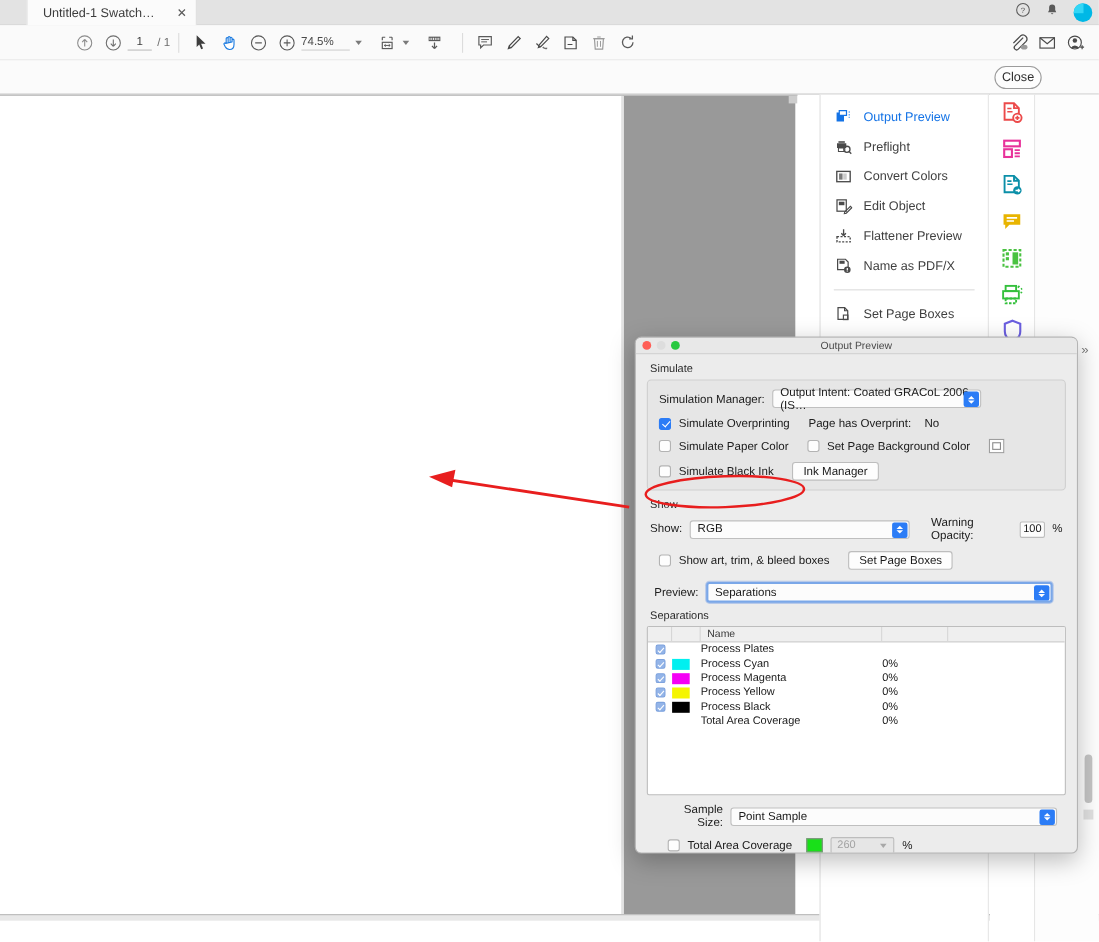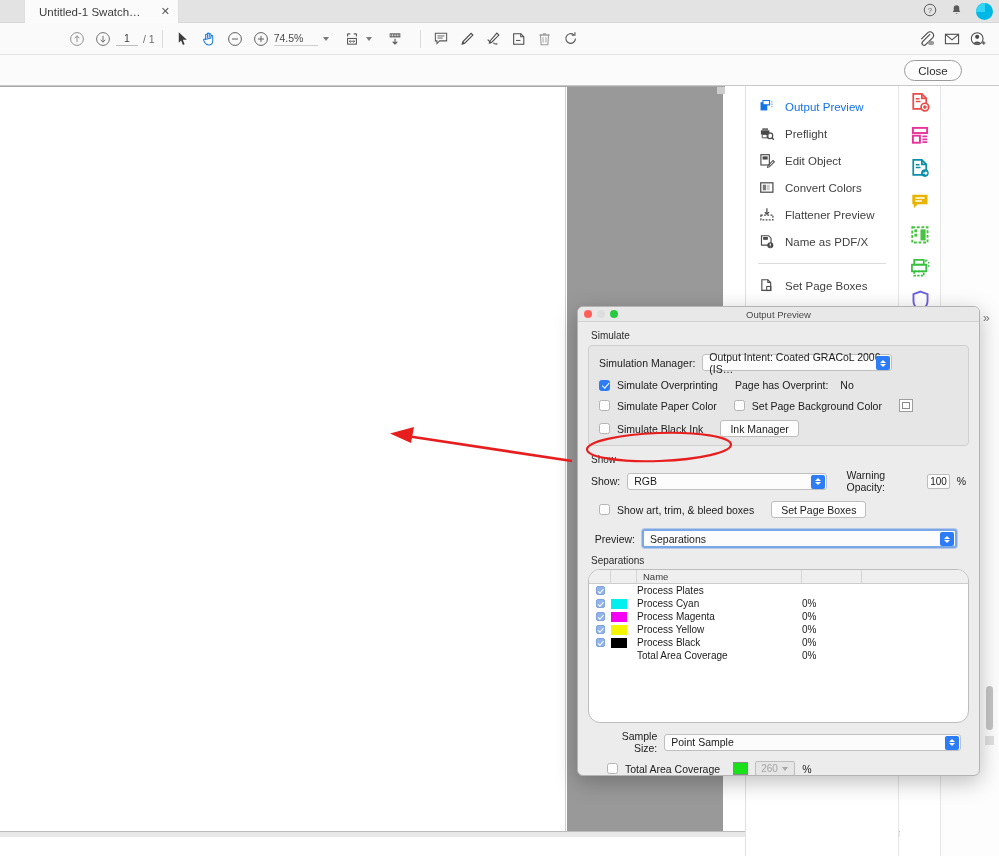--- a/index.html
+++ b/index.html
@@ -66,22 +66,22 @@
   .caret { width: 0; height: 0; border-left: 3.5px solid transparent;
     border-right: 3.5px solid transparent; border-top: 4px solid #7a7a7a;
     margin-left: 5px; }
 
   
   .closebar {
     position: absolute; top: 55px; left: 0; width: 999px; height: 31px;
     background: #fbfbfb; border-bottom: 1px solid #c9c9c9;
   }
   .close-btn {
-    position: absolute; right: 37px; top: 5px;
-    width: 58px; height: 21px; border-radius: 11px;
+    position: absolute; right: 52px; top: 5px;
+    width: 43px; height: 21px; border-radius: 11px;
     border: 1px solid #9b9b9b; background: #fdfdfd;
     font-size: 11.5px; color: #2e2e2e;
     display: flex; align-items: center; justify-content: center;
     font-family: "Liberation Sans", sans-serif;
   }
 
   
   .canvas {
     position: absolute; top: 86px; left: 0; width: 725px; height: 745px;
     background: #ffffff;
@@ -222,35 +222,35 @@
   }
   .swatch-inner { width: 8px; height: 7px; border: 1px solid #8a8a8a; background: #fff; }
   .swatch-green { width: 15px; height: 13px; border: 1px solid #8a8a8a; background: #19e019; }
 
   .numfield {
     width: 24px; height: 15px; background: #fcfcfc;
     border: 1px solid #bdbdbd; border-radius: 2px;
     font-size: 10px; color: #1a1a1a;
     display: flex; align-items: center; justify-content: center;
   }
-  .numfield.dis { background: #e6e6e6; color: #a3a3a3; width: 40px; justify-content: flex-start; padding-left: 5px; position: relative; }
+  .numfield.dis { background: #e6e6e6; color: #a3a3a3; width: 58px; justify-content: flex-start; padding-left: 5px; position: relative; }
   .numfield.dis .vcaret { position: absolute; right: 6px; top: 5px;
     width: 0; height: 0; border-left: 3px solid transparent; border-right: 3px solid transparent;
     border-top: 4px solid #a8a8a8; }
 
   .popup.focus {
     border: 2px solid #7aa7e8; background: #fcfcfc;
     box-shadow: 0 0 0 1px rgba(120,160,230,0.45);
     height: 19px;
   }
 
   
   .septable {
     margin: 3px 10px 0 10px; background: #ffffff;
-    border: 1px solid #bdbdbd; border-radius: 12px;
+    border: 1px solid #bdbdbd; border-radius: 2px;
     height: 154px; overflow: hidden;
   }
   .sep-head {
     display: flex; height: 14px; background: #efefef;
     border-bottom: 1px solid #cdcdcd; font-size: 9.5px; color: #3a3a3a;
   }
   .sep-head div { border-right: 1px solid #d6d6d6; height: 100%;
     display: flex; align-items: center; padding-left: 6px; }
   .sep-row { display: flex; align-items: center; height: 13px; font-size: 10px; color: #1a1a1a; }
   .sep-ck { width: 22px; display: flex; justify-content: center; }
@@ -445,36 +445,36 @@
           <path d="M3.4 9h6.2v3.6H3.4z" fill="#fff" stroke="#4a4a4a" stroke-width="1"></path>
           <circle cx="11.6" cy="10.4" r="3" fill="none" stroke="#4a4a4a" stroke-width="1.3"></circle>
           <path d="M13.8 12.6l2 2" stroke="#4a4a4a" stroke-width="1.4"></path>
         </svg>
     </span>
     <span>Preflight</span>
   </div>
   <div class="tool-item">
     <span class="tool-ico">
       <svg width="16" height="15" viewBox="0 0 17 16">
+          <rect x="1.8" y="3" width="13" height="10" fill="none" stroke="#4a4a4a" stroke-width="1.3"></rect>
+          <rect x="4" y="5" width="3.4" height="6" fill="#7a7a7a"></rect>
+          <rect x="8" y="5" width="3.4" height="6" fill="#cccccc"></rect>
+        </svg>
+    </span>
+    <span>Convert Colors</span>
+  </div>
+  <div class="tool-item">
+    <span class="tool-ico">
+      <svg width="16" height="15" viewBox="0 0 17 16">
           <rect x="2" y="1.8" width="9" height="11" fill="none" stroke="#4a4a4a" stroke-width="1.2"></rect>
           <rect x="3.8" y="3.6" width="5.4" height="3.4" fill="#4a4a4a"></rect>
           <path d="M9.6 13.4l5.4-5.4 1.4 1.4-5.4 5.4-1.9.5z" fill="none" stroke="#4a4a4a" stroke-width="1.1"></path>
         </svg>
     </span>
     <span>Edit Object</span>
-  </div>
-  <div class="tool-item">
-    <span class="tool-ico">
-      <svg width="16" height="15" viewBox="0 0 17 16">
-          <rect x="1.8" y="3" width="13" height="10" fill="none" stroke="#4a4a4a" stroke-width="1.3"></rect>
-          <rect x="4" y="5" width="3.4" height="6" fill="#7a7a7a"></rect>
-          <rect x="8" y="5" width="3.4" height="6" fill="#cccccc"></rect>
-        </svg>
-    </span>
-    <span>Convert Colors</span>
   </div>
   <div class="tool-item">
     <span class="tool-ico">
       <svg width="16" height="15" viewBox="0 0 17 16">
           <path d="M8.4 1.4v6.4M8.4 7.8l-2.2-2.4M8.4 7.8l2.2-2.4" stroke="#4a4a4a" stroke-width="1.3" fill="none"></path>
           <path d="M2 8.6h12.8v5.2H2z" fill="none" stroke="#4a4a4a" stroke-width="1.3" stroke-dasharray="2 1.4"></path>
         </svg>
     </span>
     <span>Flattener Preview</span>
   </div>

